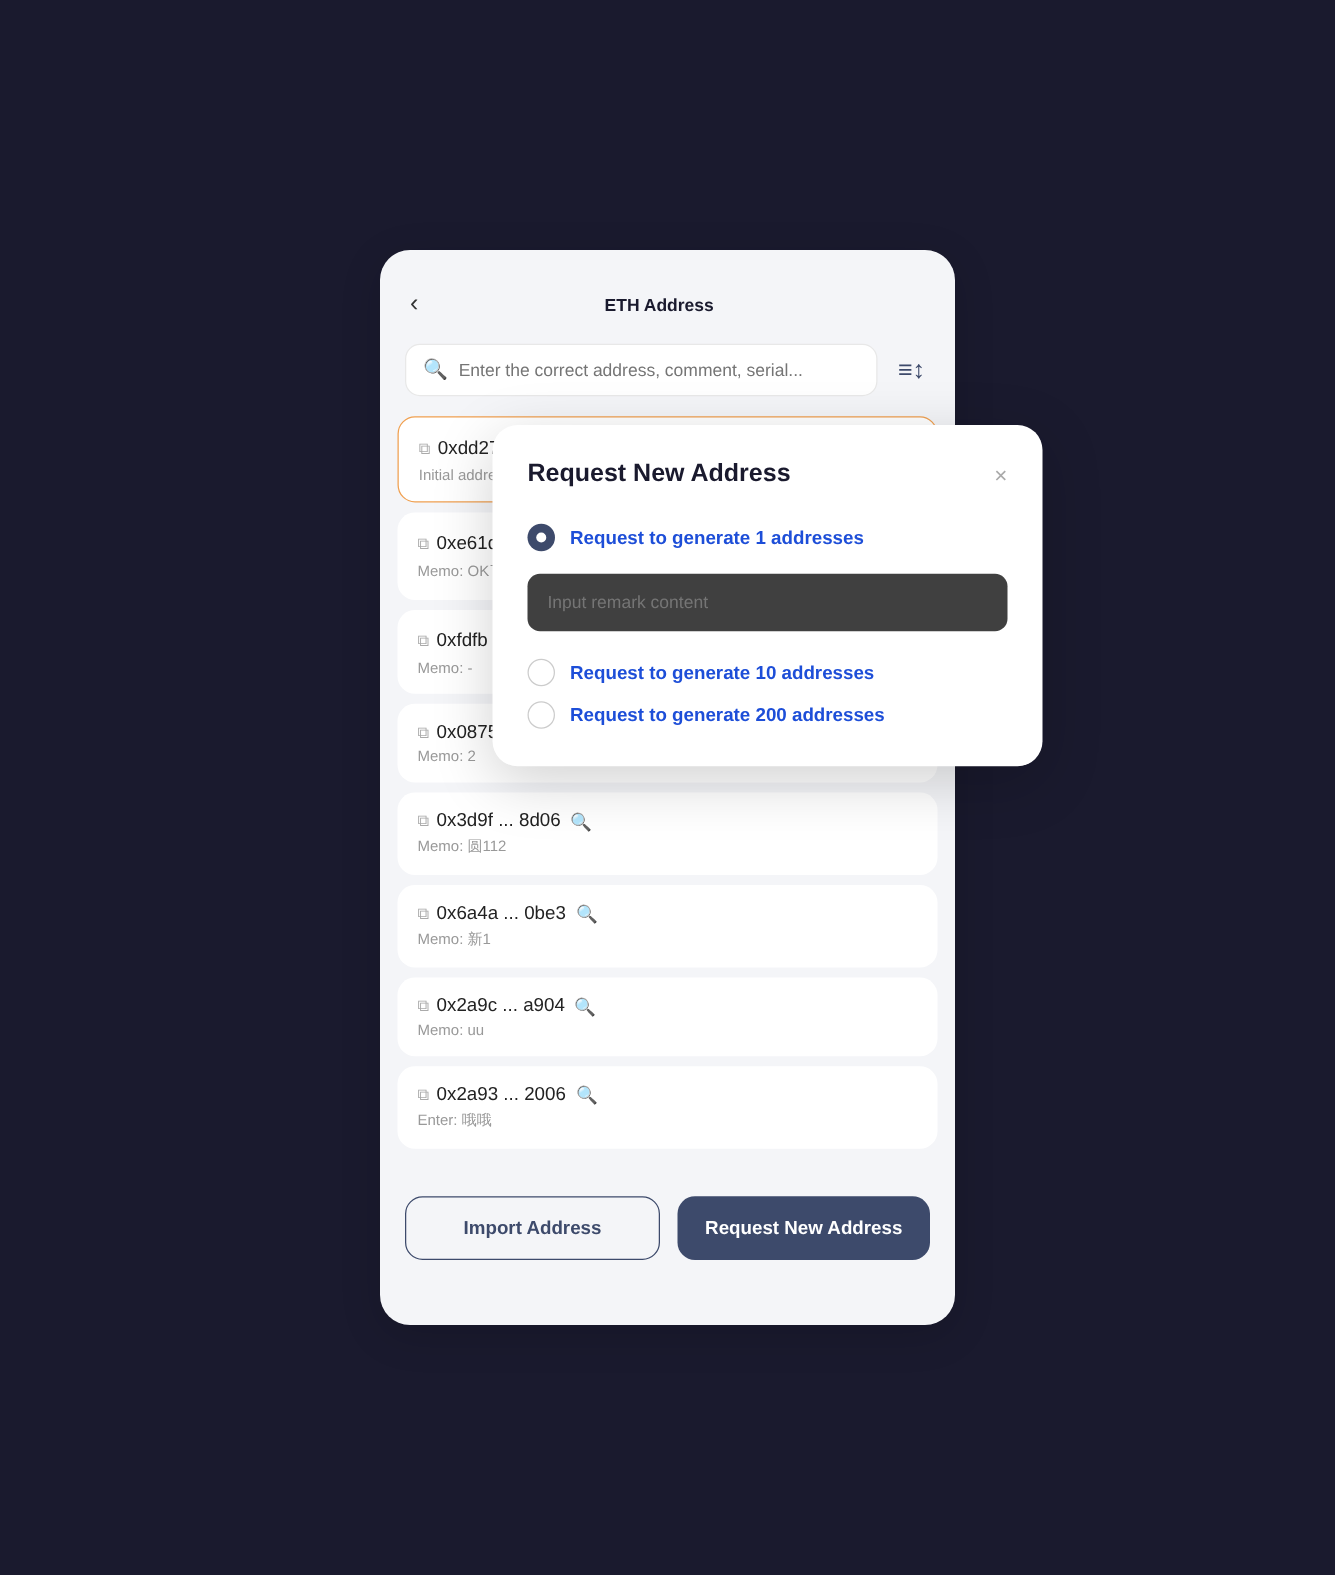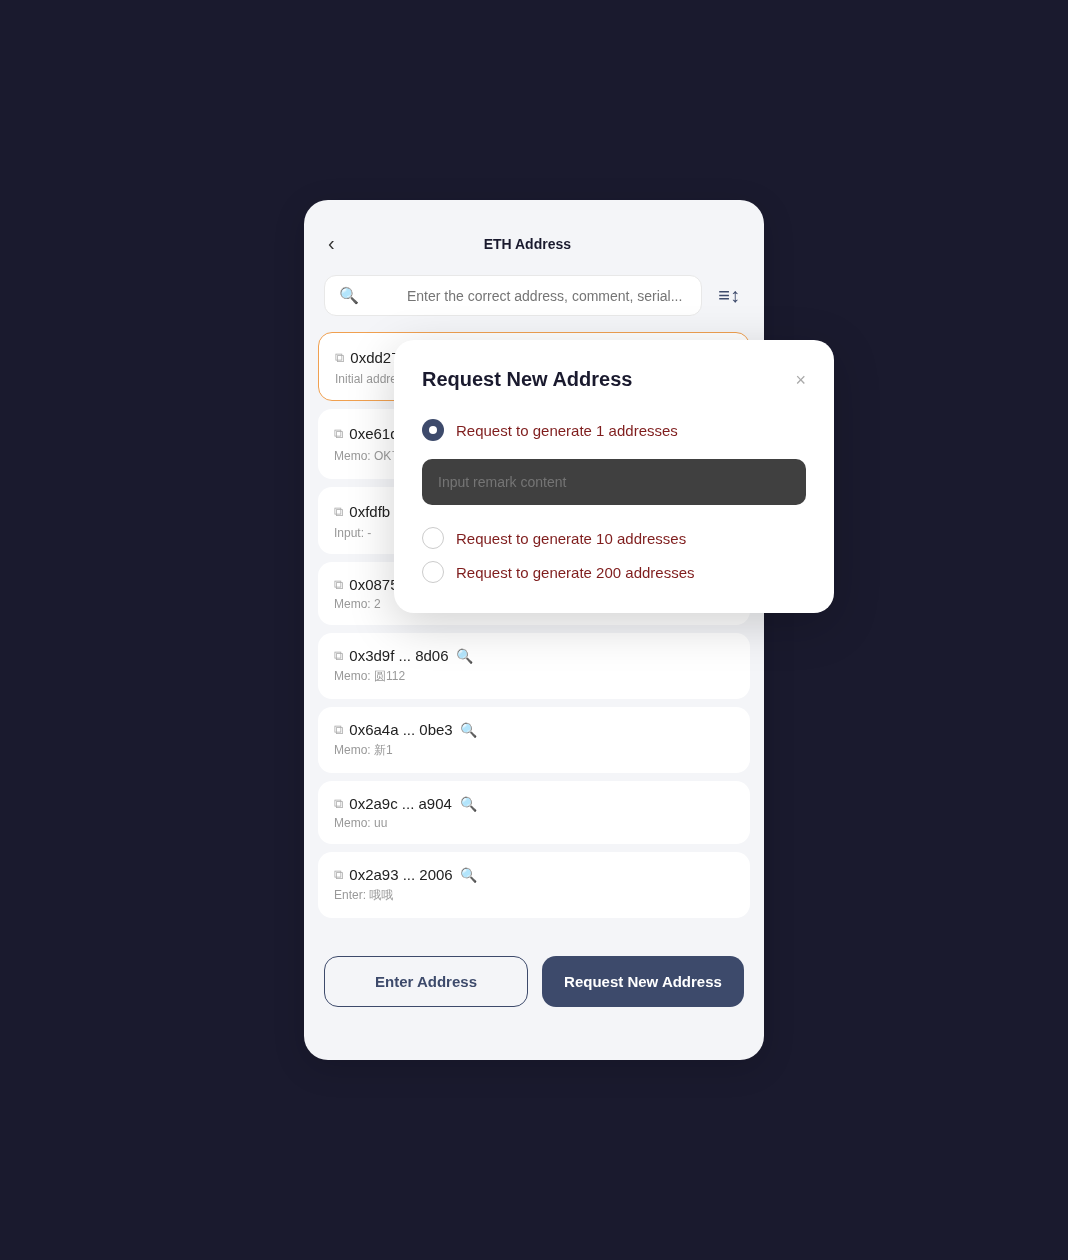--- a/index.html
+++ b/index.html
@@ -81,21 +81,20 @@
       font-size: 16px;
     }
 
     .search-input {
       border: none;
       outline: none;
       font-size: 14px;
       color: #999;
       background: transparent;
       flex: 1;
-      margin-left: 40px;
     }
 
     .filter-btn {
       background: none;
       border: none;
       cursor: pointer;
       font-size: 20px;
       color: #3d4a6b;
       padding: 4px;
     }
@@ -291,22 +290,22 @@
       width: 22px;
       height: 22px;
       border-radius: 50%;
       border: 1.5px solid #ccc;
       flex-shrink: 0;
       cursor: pointer;
     }
 
     .option-label {
       font-size: 15px;
-      color: #7f1d1d;
-      font-weight: 400;
+      color: #1d4ed8;
+      font-weight: 700;
     }
 
     .remark-input-wrap {
       margin: 12px 0 16px;
       background: #404040;
       border-radius: 10px;
       padding: 14px 16px;
     }
 
     .remark-input {
@@ -371,21 +370,21 @@
         <div class="address-item">
       <div class="address-row">
         <div class="address-left">
           <span class="copy-icon">⧉</span>
           <span class="address-text">0xfdfb ... 9aab</span>
           <span class="magnify-icon">🔍</span>
         </div>
         <span><span class="amount-main">210.00</span><span class="amount-decimal">91</span></span>
       </div>
       <div class="address-sub-row">
-        <span class="memo-text">Input: -</span>
+        <span class="memo-text">Memo: -</span>
         <span class="no-text">No.2</span>
       </div>
 
     </div>
         <div class="address-item">
       <div class="address-row">
         <div class="address-left">
           <span class="copy-icon">⧉</span>
           <span class="address-text">0x0875 ... 5247</span>
           <span class="magnify-icon">🔍</span>
@@ -454,21 +453,21 @@
       </div>
       <div class="address-sub-row">
         <span class="memo-text">Enter: 哦哦</span>
         <span class="no-text"></span>
       </div>
 
     </div>
       </div>
 
     <div class="footer-btns">
-      <button class="btn-import">Enter Address</button>
+      <button class="btn-import">Import Address</button>
       <button class="btn-request">Request New Address</button>
     </div>
   </div>
 
   <div class="modal-overlay">
     <div class="modal-card">
       <div class="modal-header">
         <span class="modal-title">Request New Address</span>
         <button class="modal-close">×</button>
       </div>

